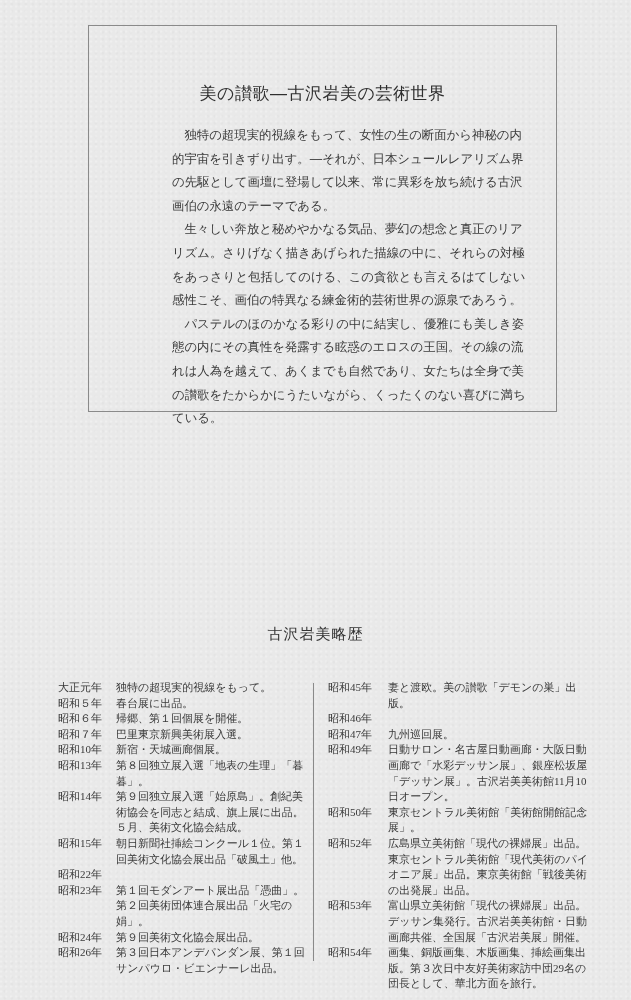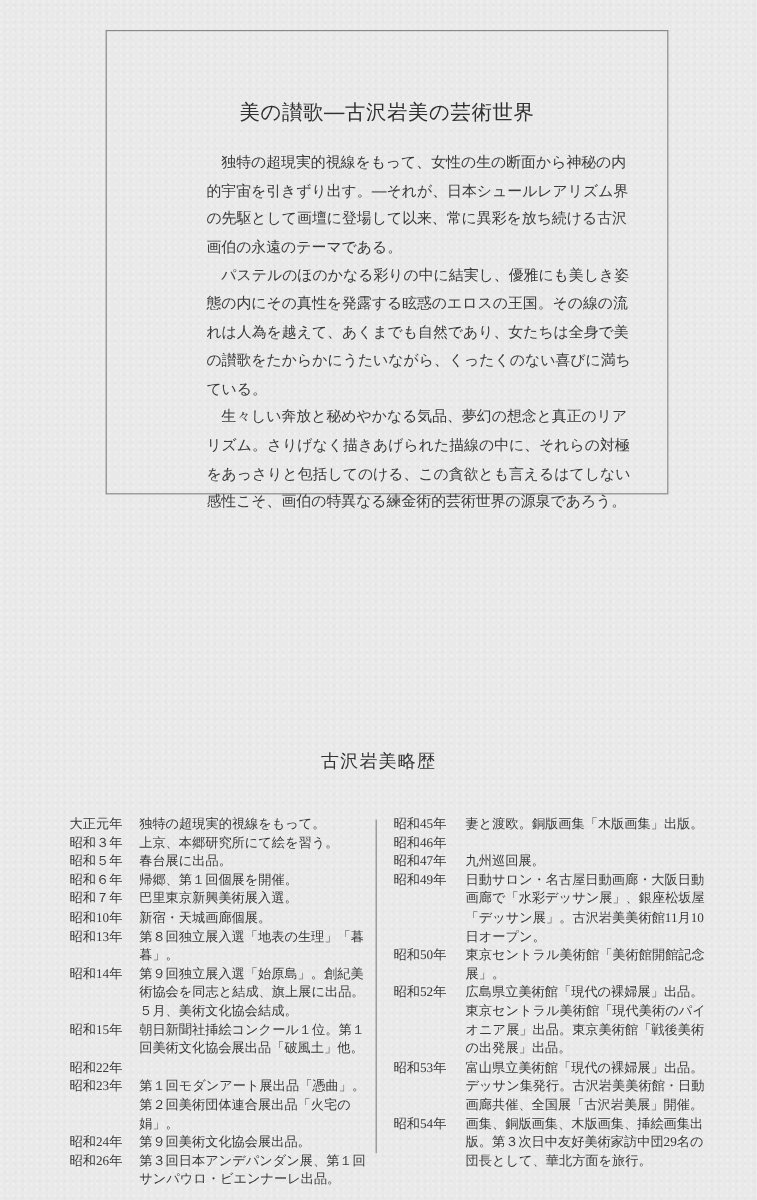--- a/index.html
+++ b/index.html
@@ -44,35 +44,31 @@
   .col.right .year { flex: 0 0 60px; }
   .desc { flex: 1; color: #3a3a3a; }
 </style>
 </head>
 <body>
 
 <div class="essay-box">
   <div class="essay-title">美の讃歌―古沢岩美の芸術世界</div>
   <div class="essay-body">
     <p>独特の超現実的視線をもって、女性の生の断面から神秘の内的宇宙を引きずり出す。―それが、日本シュールレアリズム界の先駆として画壇に登場して以来、常に異彩を放ち続ける古沢画伯の永遠のテーマである。</p>
+    <p>生々しい奔放と秘めやかなる気品、夢幻の想念と真正のリアリズム。さりげなく描きあげられた描線の中に、それらの対極をあっさりと包括してのける、この貪欲とも言えるはてしない感性こそ、画伯の特異なる練金術的芸術世界の源泉であろう。</p>
     <p>パステルのほのかなる彩りの中に結実し、優雅にも美しき姿態の内にその真性を発露する眩惑のエロスの王国。その線の流れは人為を越えて、あくまでも自然であり、女たちは全身で美の讃歌をたからかにうたいながら、くったくのない喜びに満ちている。</p>
-    <p>生々しい奔放と秘めやかなる気品、夢幻の想念と真正のリアリズム。さりげなく描きあげられた描線の中に、それらの対極をあっさりと包括してのける、この貪欲とも言えるはてしない感性こそ、画伯の特異なる練金術的芸術世界の源泉であろう。</p>
   </div>
 </div>
 
 <div class="chron-title">古沢岩美略歴</div>
 
 <div class="col left">
   <div class="row">
       <span class="year">大正元年</span>
       <span class="desc">独特の超現実的視線をもって。</span>
-    </div>
-  <div class="row">
-      <span class="year">昭和３年</span>
-      <span class="desc">上京、本郷研究所にて絵を習う。</span>
     </div>
   <div class="row">
       <span class="year">昭和５年</span>
       <span class="desc">春台展に出品。</span>
     </div>
   <div class="row">
       <span class="year">昭和６年</span>
       <span class="desc">帰郷、第１回個展を開催。</span>
     </div>
   <div class="row">
@@ -111,21 +107,21 @@
       <span class="desc">第３回日本アンデパンダン展、第１回サンパウロ・ビエンナーレ出品。</span>
     </div>
 
 </div>
 
 <div class="divider"></div>
 
 <div class="col right">
   <div class="row">
       <span class="year">昭和45年</span>
-      <span class="desc">妻と渡欧。銅版画集「木版画集」出版。</span>
+      <span class="desc">妻と渡欧。美の讃歌「デモンの巣」出版。</span>
     </div>
   <div class="row">
       <span class="year">昭和46年</span>
     </div>
   <div class="row">
       <span class="year">昭和47年</span>
       <span class="desc">九州巡回展。</span>
     </div>
   <div class="row">
       <span class="year">昭和49年</span>

